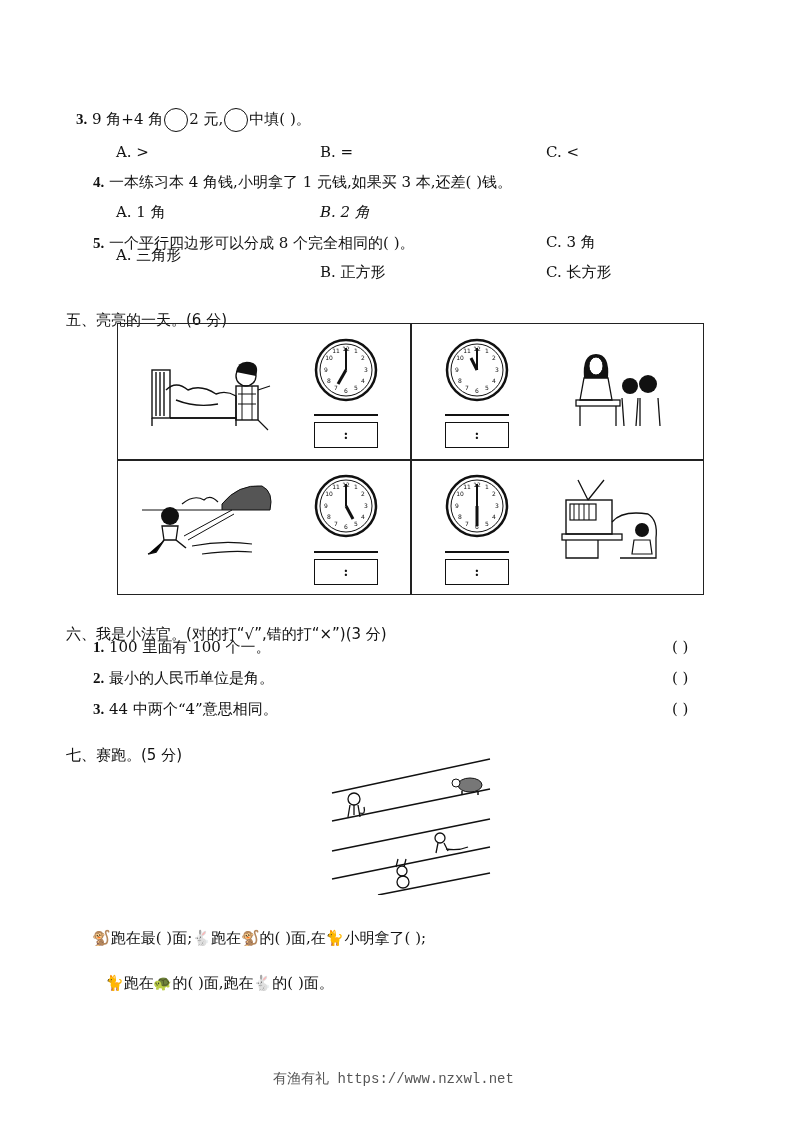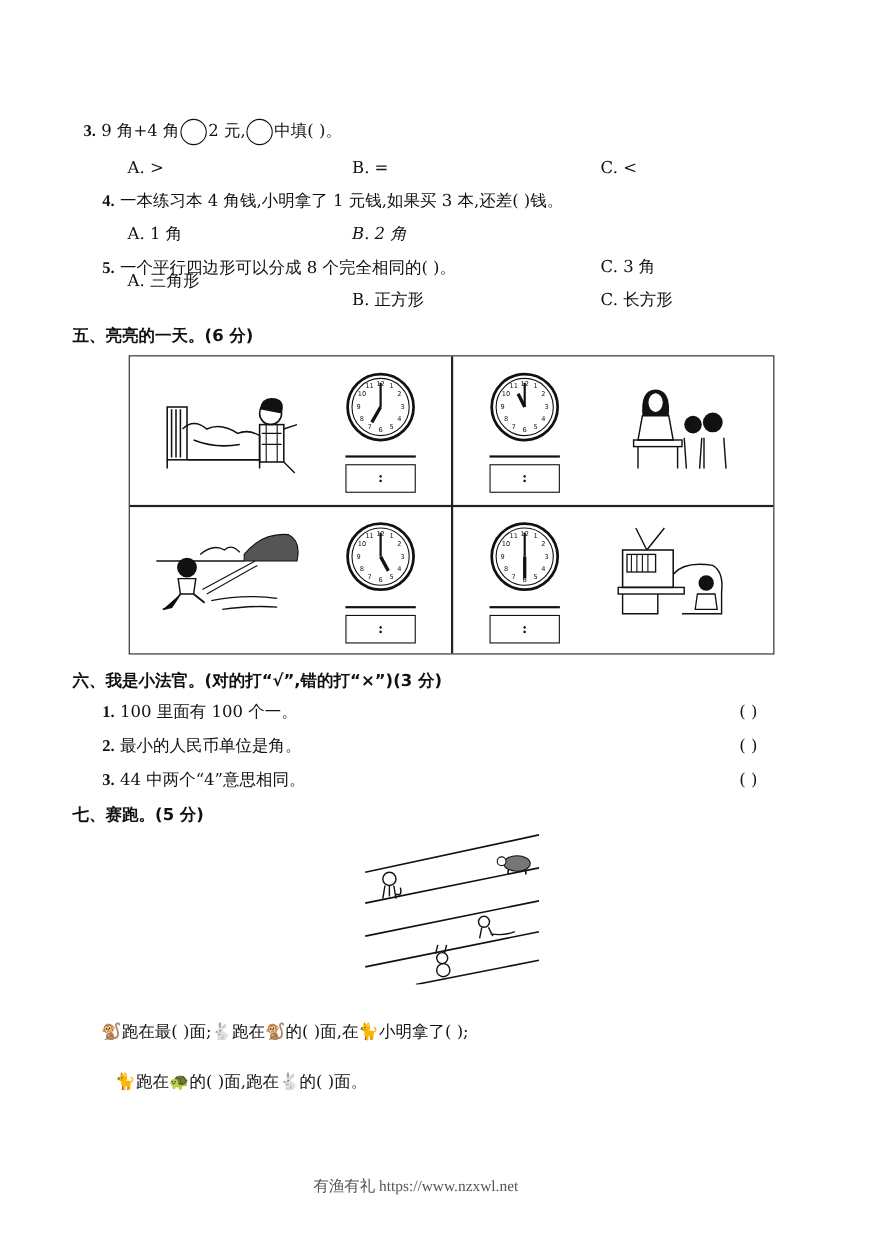--- a/index.html
+++ b/index.html
@@ -1,32 +1,32 @@
 <!DOCTYPE html>
 <html><head>
 <meta charset="utf-8">
 <style>
   html, body { margin:0; padding:0; background:#fff; }
   body { width:793px; height:1122px; position:relative; overflow:hidden;
          font-family:"DejaVu Serif","Liberation Serif",serif; color:#111; }
   .abs { position:absolute; }
   .q { font-size:15px; white-space:nowrap; }
   .num { font-weight:bold; font-family:"Liberation Serif",serif; }
-  .sec { font-size:15px; font-weight:bold; font-family:"DejaVu Sans","Liberation Sans",sans-serif; white-space:nowrap; }
+  .sec { font-size:15px; font-weight:normal; font-family:"DejaVu Sans","Liberation Sans",sans-serif; white-space:nowrap;margin-top:15px; }
   .opt { font-size:15px; white-space:nowrap; }
   .circle { display:inline-block; width:22px; height:22px; border:1.5px solid #111; border-radius:50%; vertical-align:middle; margin:0 1px; }
   .grid { position:absolute; left:117px; top:323px; width:587px; height:272px; border:1.5px solid #222; box-sizing:border-box; }
   .vline { position:absolute; left:292px; top:0; width:1.5px; height:100%; background:#222; }
   .hline { position:absolute; left:0; top:135px; width:100%; height:1.5px; background:#222; }
   .clock { position:absolute; width:64px; height:64px; }
   .ansline { position:absolute; width:64px; height:1.5px; background:#111; }
   .ansbox { position:absolute; width:62px; height:24px; border:1.5px solid #111; font-size:13px; font-weight:bold; text-align:center; line-height:23px; }
   .paren { font-size:15px; }
   .pic { position:absolute; }
-  .footer { font-family:Liberation Serif, serif; font-size:14px; color:#555;margin-left:12px; }
+  .footer { font-family:Liberation Mono, monospace; font-size:14px; color:#555; }
 </style>
 </head>
 <body>
 
 <div class="abs q" style="left:76px;top:108px;">
   <span class="num">3.</span>
   <span>9 角+4 角</span><span class="circle"></span><span>2 元,</span><span class="circle"></span><span>中填(          )。</span>
 </div>
 <div class="abs opt" style="left:116px;top:143px;">A. &gt;</div>
 <div class="abs opt" style="left:320px;top:143px;">B. =</div>

